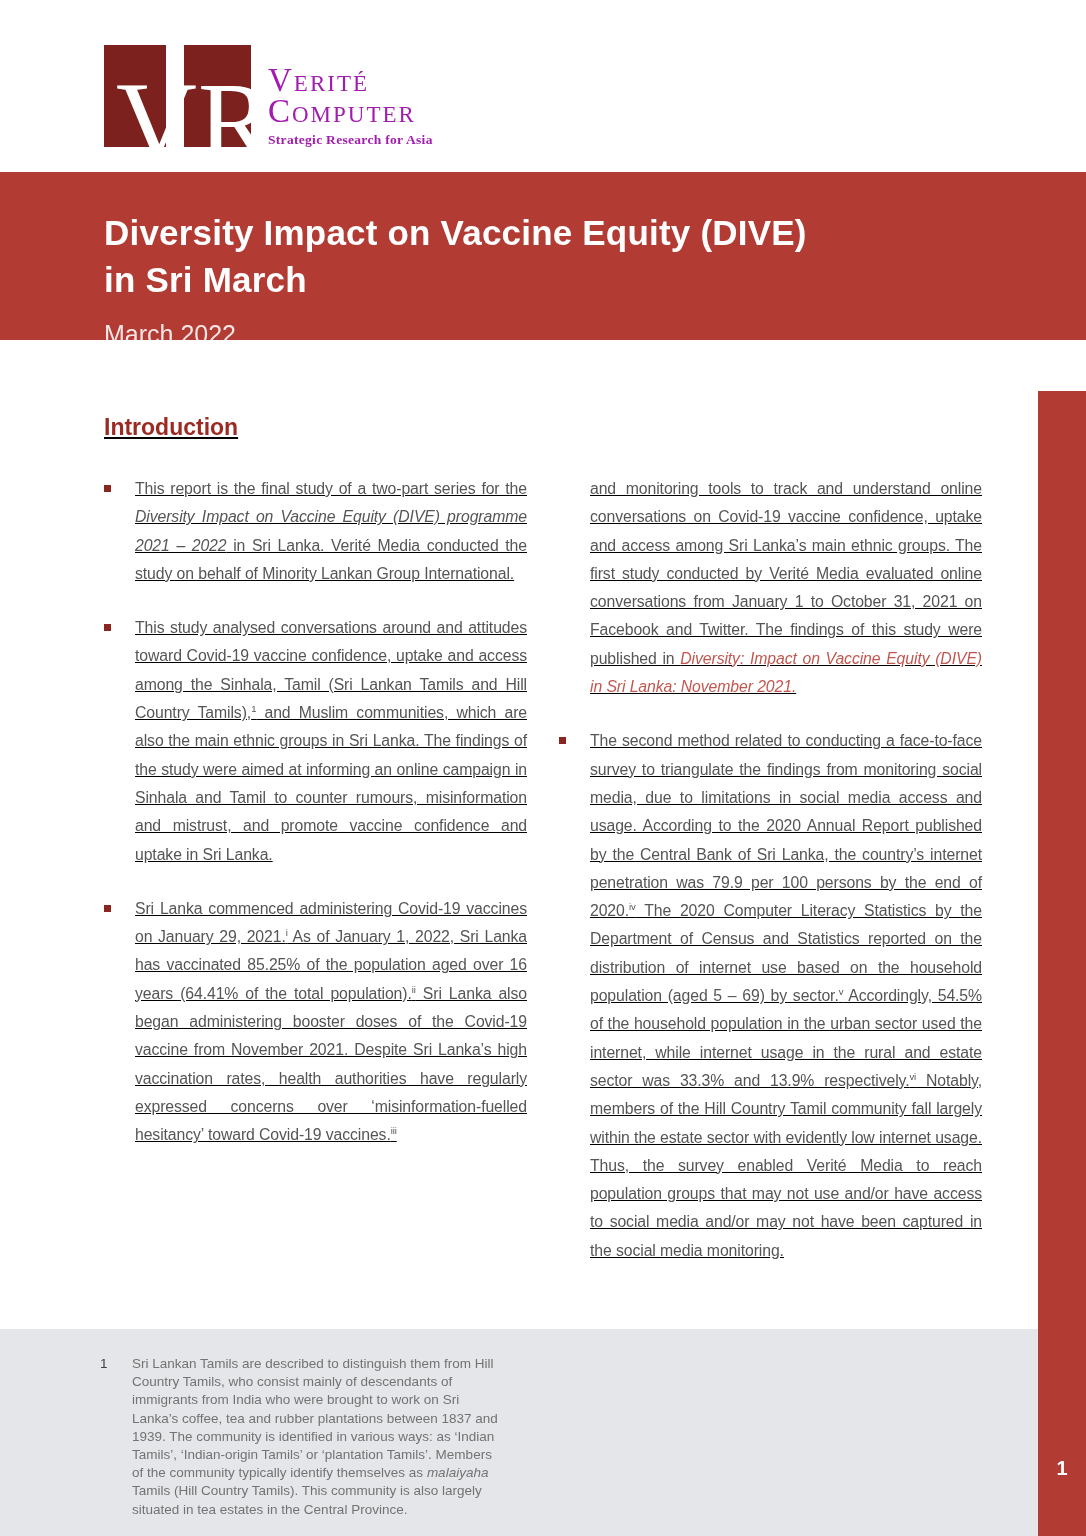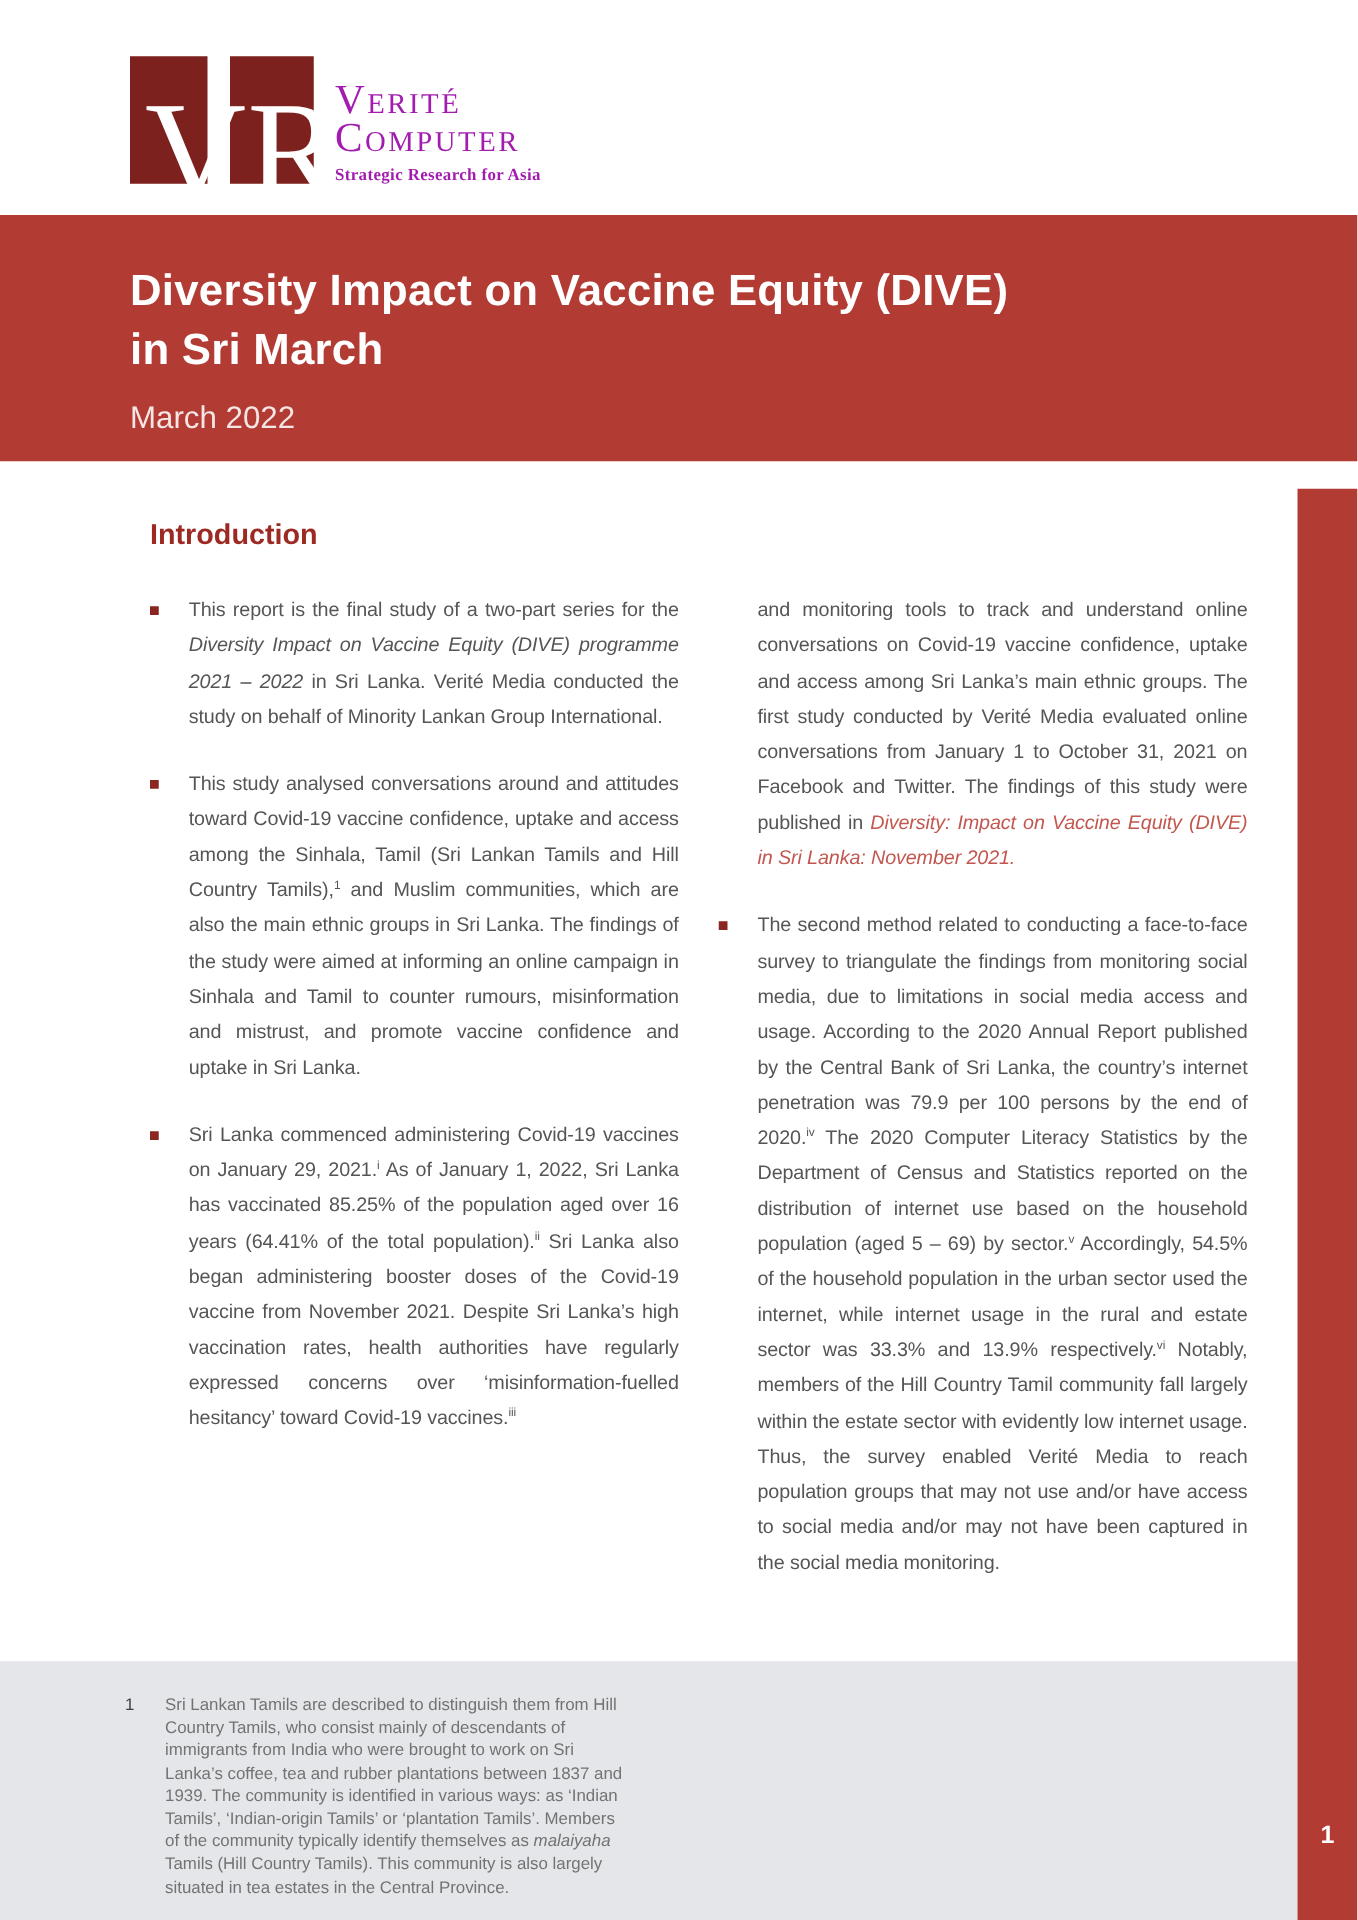--- a/index.html
+++ b/index.html
@@ -68,21 +68,21 @@
     font-size: 13.5px;
     font-weight: bold;
     letter-spacing: 0.3px;
     margin-top: 5px;
   }
 
   
   .band {
     position: absolute;
     top: 172px; left: 0; right: 0;
-    height: 197px;
+    height: 168px;
     background: #B23B34;
     color: #ffffff;
     padding-left: 104px;
     box-sizing: border-box;
   }
   .band h1 {
     margin: 0;
     padding-top: 37px;
     font-size: 35px;
     line-height: 47px;
@@ -109,24 +109,25 @@
     left: 0; right: 0;
     text-align: center;
     color: #ffffff;
     font-size: 20px;
     font-weight: bold;
   }
 
   
   .content {
     position: absolute;
-    top: 392px; left: 16px;
+    top: 392px; left: 0;
     width: 968px;
     padding: 0 104px;
     box-sizing: border-box;
+    text-decoration: underline;
   }
   .intro-heading {
     margin: 0;
     padding-top: 20px;
     font-size: 23px;
     line-height: 30px;
     font-weight: bold;
     color: #9C2A23;
   }
   .cols {

